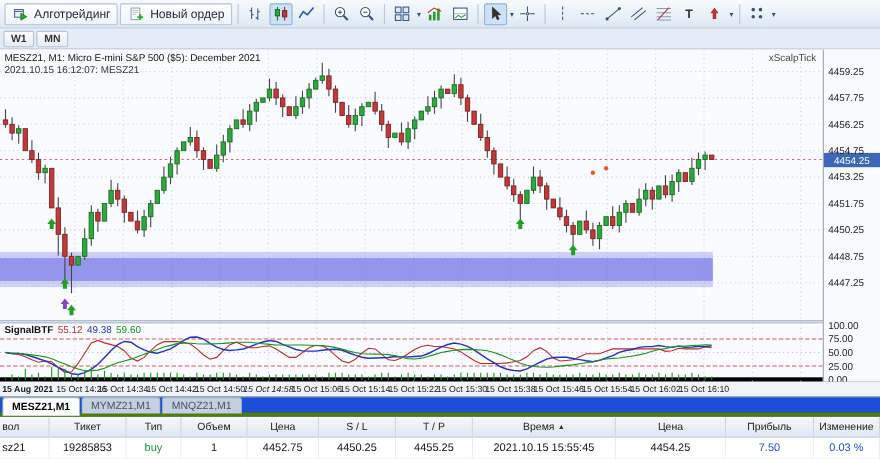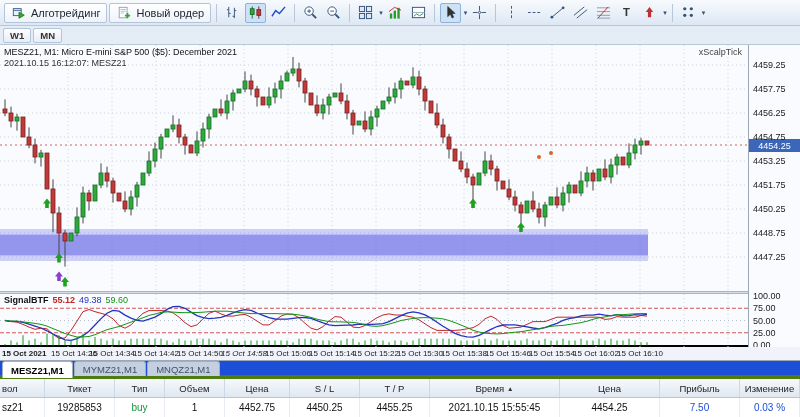--- a/index.html
+++ b/index.html
@@ -20,36 +20,36 @@
   .caret { font-size:7px; color:#34527a; margin-left:1px; }
 
   
   .tf-bar { height:19px; background:#e4ecf6; border-bottom:1px solid #b9c6d8;
     display:flex; align-items:center; gap:2px; padding:0 3px; }
   .tf-btn { height:15px; padding:0 6px; font-size:9.5px; font-weight:bold; color:#333;
     background:linear-gradient(#fdfdfe,#e7edf5); border:1px solid #b4c4d9; border-radius:2px;
     display:flex; align-items:center; }
 
   
-  .chart-window { position:relative; height:302px; background:#f9fbfe; border-bottom:2px solid #000000; }
+  .chart-window { position:relative; height:302px; background:#f9fbfe; border-bottom:4px solid #000000; }
   #chart-svg { position:absolute; left:0; top:0; }
   #ind-svg  { position:absolute; left:0; top:249px; }
   .splitter { position:absolute; left:0; top:246px; width:100%; height:3px;
     background:linear-gradient(#e2e9f2,#c3cedd); border-top:1px solid #a8b6c8; border-bottom:1px solid #a8b6c8; }
   .axis-col { position:absolute; right:0; top:0; width:52px; height:302px;
     border-left:1px solid #9aa8ba; background:#f9fbfe; font-size:9px; color:#1a1a1a; }
   .plabel { position:absolute; left:4px; line-height:10px; }
   .price-tag { position:absolute; left:0; width:51px; height:13px; background:#3c66b8; color:#fff;
     font-size:9px; display:flex; align-items:center; justify-content:center; }
   .chart-title { position:absolute; left:4px; top:2px; font-size:9px; color:#111; }
   .chart-sub { position:absolute; left:4px; top:13px; font-size:9px; color:#333; }
   .ea-label { position:absolute; right:58px; top:2px; font-size:9px; color:#444; }
   .ind-label { position:absolute; left:4px; top:250px; font-size:9px; color:#111; }
   .ind-label b { font-weight:bold; }
-  .v-red { color:#c22727; margin-left:4px;font-weight:bold; } .v-blue { color:#2233c0; margin-left:4px; }
+  .v-red { color:#c22727; margin-left:4px; } .v-blue { color:#2233c0; margin-left:4px; }
   .v-green { color:#169416; margin-left:4px; }
 
   
   .time-axis { position:relative; height:14px; background:#f0f4fa; border-bottom:1px solid #9aa8ba;
     font-size:8px; color:#1a1a1a; }
   .tlabel { position:absolute; top:2px; width:60px; text-align:center; white-space:nowrap; }
   .tlabel.first { width:auto; text-align:left; font-weight:bold; }
 
   
   .tabs { height:18px; background:#1d4ed8; display:flex; align-items:flex-start; gap:1px;
@@ -644,21 +644,21 @@
         <div class="plabel" style="top: 207px;">4447.25</div>
         <div class="plabel" style="top: 246px;">100.00</div>
         <div class="plabel" style="top: 258.25px;">75.00</div>
         <div class="plabel" style="top: 270.5px;">50.00</div>
         <div class="plabel" style="top: 282.75px;">25.00</div>
         <div class="plabel" style="top: 295px;">0.00</div>
       </div>
   </div>
 
   <div class="time-axis" id="time-axis">
-      <span class="tlabel first" style="left: 2px;">15 Oct 2021</span>
+      <span class="tlabel first" style="left: 2px;">15 Aug 2021</span>
       <span class="tlabel" style="left: 44px;">15 Oct 14:26</span>
       <span class="tlabel" style="left: 82px;">15 Oct 14:34</span>
       <span class="tlabel" style="left: 126px;">15 Oct 14:42</span>
       <span class="tlabel" style="left: 170px;">15 Oct 14:50</span>
       <span class="tlabel" style="left: 214px; font-style: italic;">15 Oct 14:58</span>
       <span class="tlabel" style="left: 258px;">15 Oct 15:06</span>
       <span class="tlabel" style="left: 302px;">15 Oct 15:14</span>
       <span class="tlabel" style="left: 346px;">15 Oct 15:22</span>
       <span class="tlabel" style="left: 390px;">15 Oct 15:30</span>
       <span class="tlabel" style="left: 434px;">15 Oct 15:38</span>

